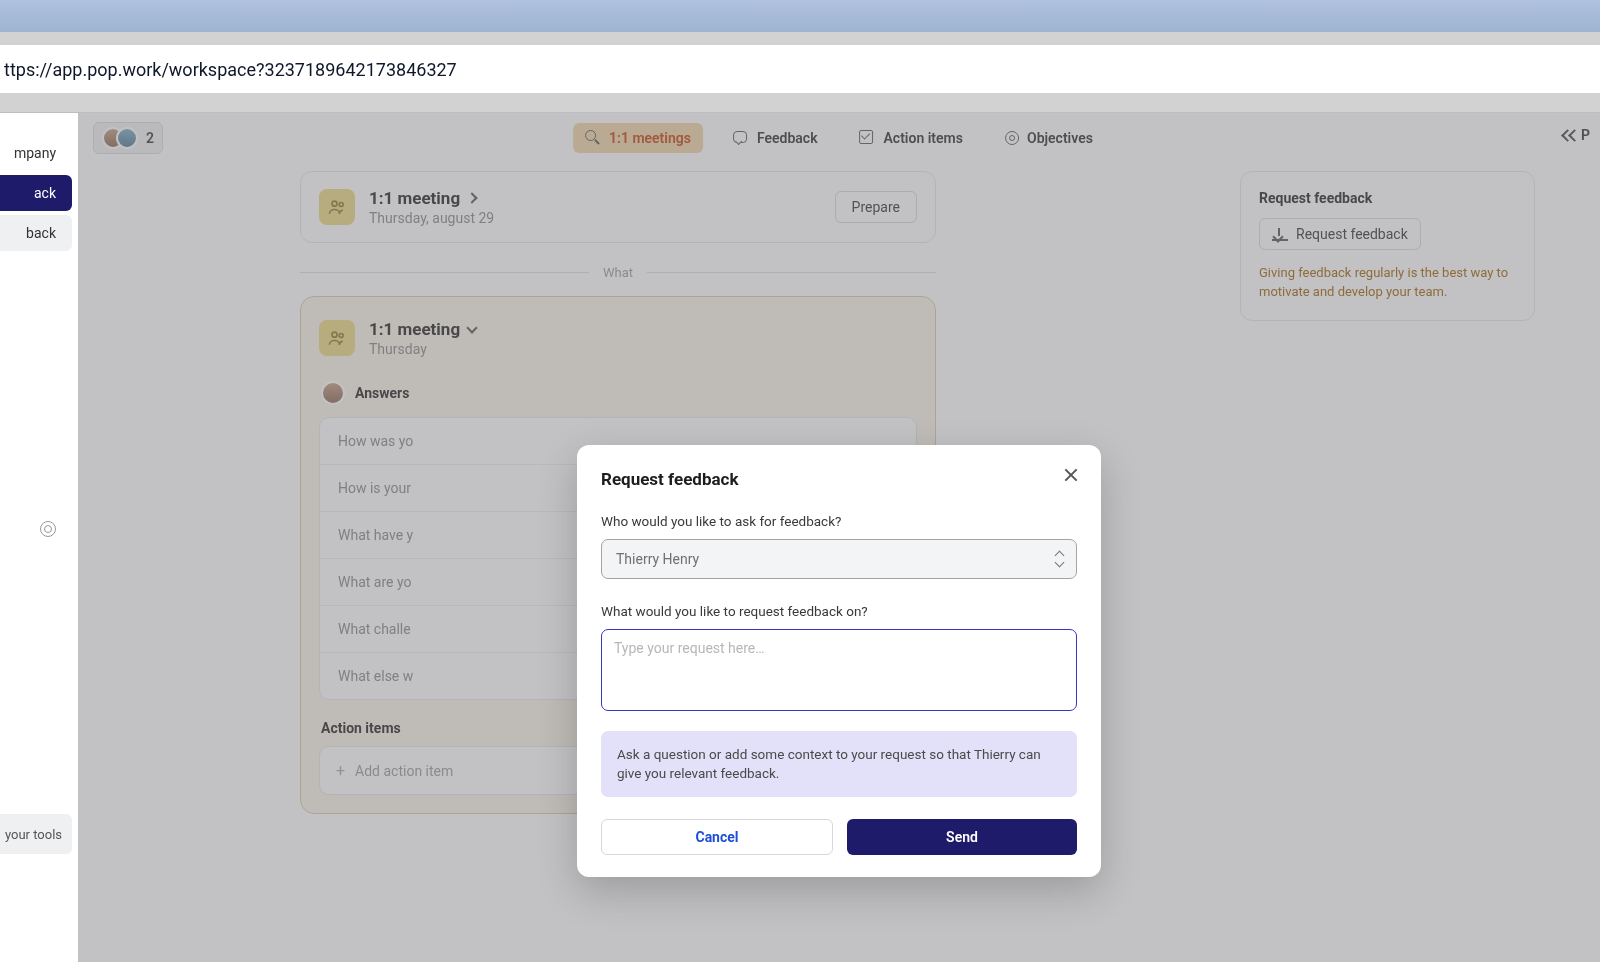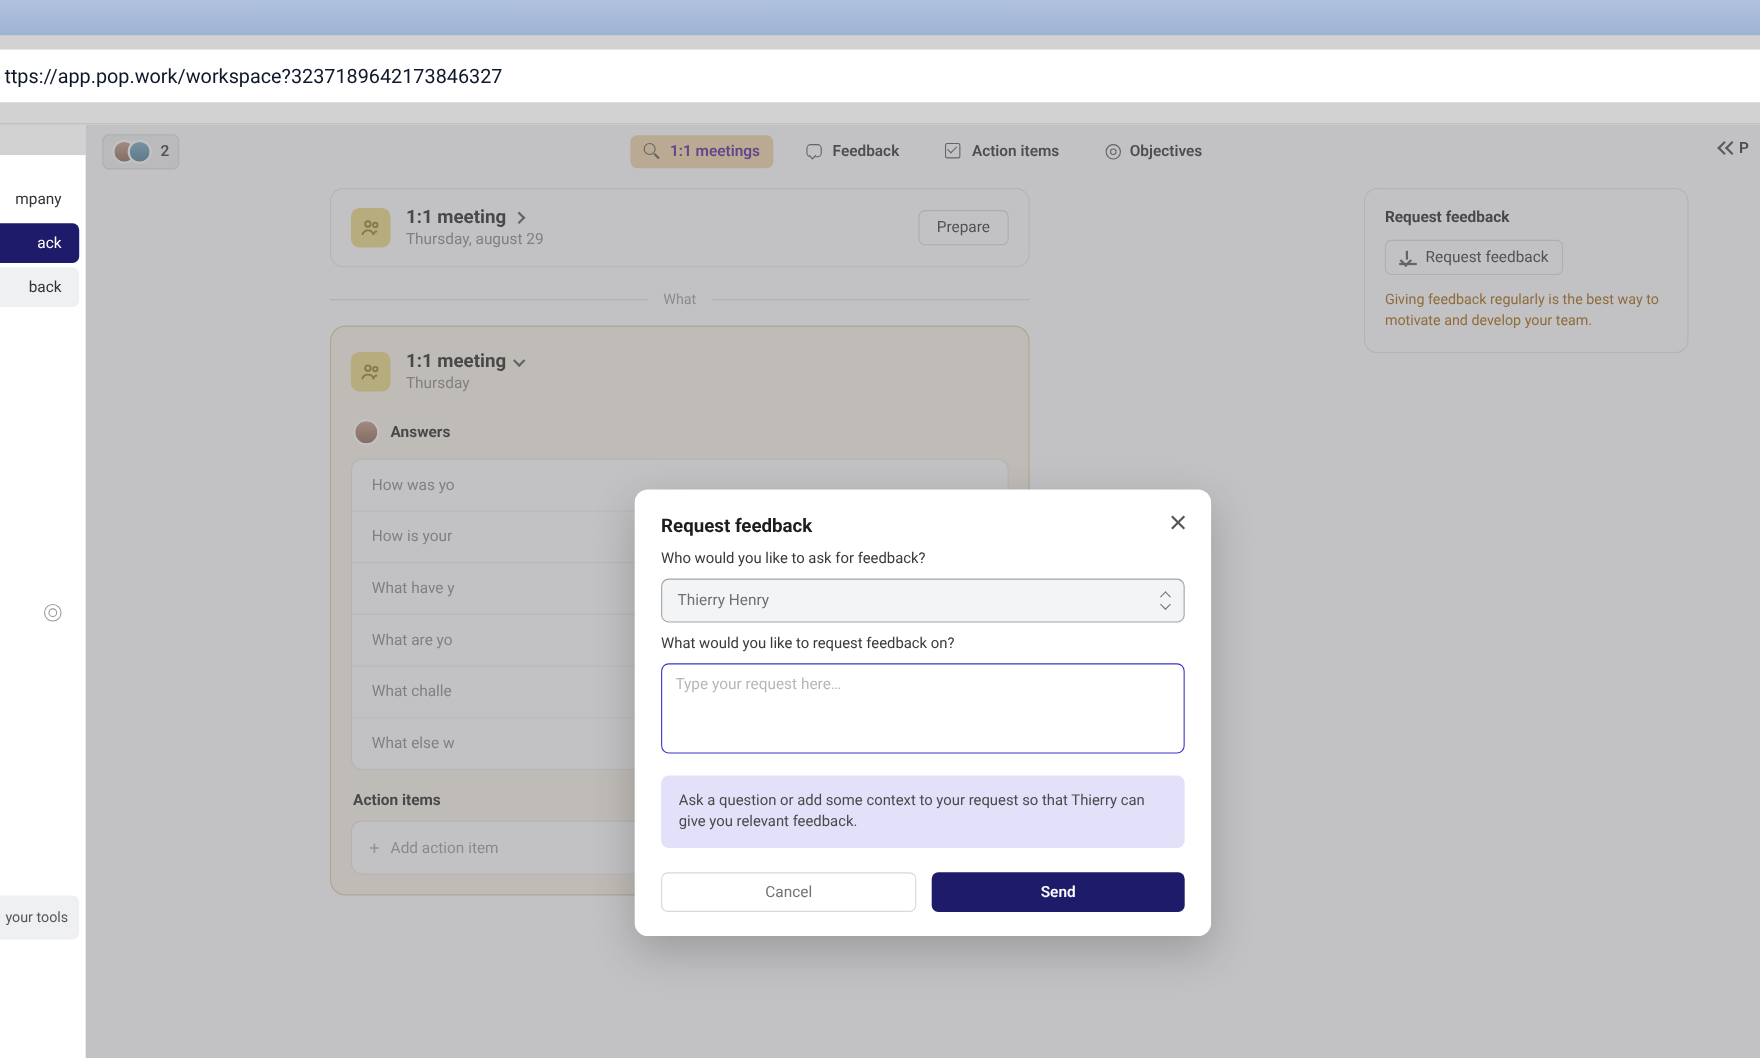--- a/index.html
+++ b/index.html
@@ -10,21 +10,21 @@
     background:linear-gradient(#b0c2dd,#9db4d2); }
 
   
   .url-strip { position:absolute; left:0; top:45px; right:0; height:48px; background:#fff; display:flex; align-items:center; padding:0 4px; }
   .url-strip input { border:0; outline:none; width:100%; font-size:18px; color:#0f172a; }
 
   
   .thin-line { position:absolute; left:0; top:112px; right:0; height:1px; background:#bcbdc0; }
 
   
-  .sidebar { position:absolute; left:0; top:113px; width:78px; bottom:0; background:#fff;margin-top:28px; }
+  .sidebar { position:absolute; left:0; top:113px; width:78px; bottom:0; background:#fff; }
   .sb-item { height:36px; display:flex; align-items:center; justify-content:flex-end; padding-right:16px; font-size:14px; color:#333; border-radius:0 6px 6px 0; margin:4px 6px 4px -20px; }
   .sb-item.company { margin-top:22px; }
   .sb-item.active { background:#1E1B6B; color:#fff; }
   .sb-item.light { background:#eff0f2; }
   .sb-gear { position:absolute; left:40px; top:408px; width:16px; height:16px; border:1.5px solid #9a9a9a; border-radius:50%; }
   .sb-gear::after { content:''; position:absolute; inset:3px; border:1px solid #9a9a9a; border-radius:50%; }
   .sb-tools { position:absolute; left:-30px; bottom:108px; right:6px; height:40px; background:#eff0f2; border-radius:0 6px 6px 0; display:flex; align-items:center; justify-content:flex-end; padding-right:10px; font-size:13px; color:#555; }
 
   
   .main { position:absolute; left:78px; top:113px; right:0; bottom:0; background:#fff; }
@@ -33,21 +33,21 @@
   .header { position:absolute; left:0; top:0; right:0; height:50px; display:flex; align-items:center; }
   .avatars { margin-left:15px; display:flex; align-items:center; background:#f0f1f3; border:1px solid #d9dadd; border-radius:6px; padding:4px 8px; }
   .avatar-stack { position:relative; width:38px; height:22px; }
   .avatar { position:absolute; width:22px; height:22px; border-radius:50%; background:#a88; border:2px solid #fff; top:0; }
   .avatar.a1 { left:0; background:linear-gradient(#c49a84,#8b6650); }
   .avatar.a2 { left:14px; background:linear-gradient(#7ba8c2,#4d7a94); }
   .avatars .count { margin-left:6px; font-size:14px; color:#333; font-weight:600; }
 
   .tabs { position:absolute; left:50%; transform:translateX(-50%); display:flex; gap:18px; align-items:center; }
   .tab { display:flex; align-items:center; gap:8px; font-size:14px; color:#2c2c2c; padding:7px 12px; border-radius:6px; font-weight:600; }
-  .tab.active { background:#f1d3a6; color:#4c1d95;text-align:right; }
+  .tab.active { background:#f1d3a6; color:#c2410c;text-align:right; }
   .ico { width:16px; height:16px; display:inline-block; position:relative; }
   .ico-search::before { content:''; position:absolute; width:9px; height:9px; border:1.6px solid #555; border-radius:50%; left:0; top:0; }
   .ico-search::after { content:''; position:absolute; width:6px; height:1.6px; background:#555; transform:rotate(45deg); left:9px; top:11px; }
   .ico-chat::before { content:''; position:absolute; width:12px; height:10px; border:1.6px solid #555; border-radius:4px; left:0; top:1px; }
   .ico-chat::after { content:''; position:absolute; width:4px; height:4px; border-left:1.6px solid #555; border-bottom:1.6px solid #555; transform:rotate(-45deg); left:3px; top:9px; background:#fff; }
   .ico-check::before { content:''; position:absolute; width:12px; height:12px; border:1.6px solid #555; border-radius:2px; left:0; top:0; }
   .ico-check::after { content:''; position:absolute; width:4px; height:7px; border-right:1.8px solid #555; border-bottom:1.8px solid #555; transform:rotate(45deg); left:4px; top:1px; }
   .ico-target { border:1.6px solid #555; border-radius:50%; width:14px; height:14px; }
   .ico-target::after { content:''; position:absolute; inset:3px; border:1.4px solid #555; border-radius:50%; }
 
@@ -94,32 +94,32 @@
   .ico-download::after { content:''; position:absolute; left:2px; top:6px; width:6px; height:6px; border-right:2px solid #555; border-bottom:2px solid #555; transform:rotate(45deg); }
   .ico-download { width:16px; height:14px; position:relative; display:inline-block; border-bottom:2px solid #555; }
 
   
   .overlay { position:absolute; inset:0; background:rgba(120,120,124,0.45); }
   .modal { position:absolute; left:50%; top:332px; transform:translateX(-50%); width:524px; background:#fff; border-radius:12px; padding:24px 24px 22px; box-shadow:0 14px 40px rgba(0,0,0,.2); }
   .modal h3 { font-size:17px; font-weight:700; color:#1d1d1d; }
   .close-x { position:absolute; right:20px; top:20px; width:20px; height:20px; cursor:pointer; }
   .close-x::before, .close-x::after { content:''; position:absolute; left:9px; top:2px; width:2px; height:16px; background:#555; }
   .close-x::before { transform:rotate(45deg); } .close-x::after { transform:rotate(-45deg); }
-  .modal label { display:block; font-size:13.5px; color:#3a3a3a; margin:11px 0 10px; }
+  .modal label { display:block; font-size:13.5px; color:#3a3a3a; margin:24px 0 10px; }
   .select { background:#f3f4f6; border:1px solid #a3a3a3; border-radius:7px; padding:11px 14px; font-size:14px; color:#707070; position:relative; }
   .select .updown { position:absolute; right:12px; top:50%; transform:translateY(-50%); width:8px; height:14px; }
   .select .updown::before, .select .updown::after { content:''; position:absolute; left:0; width:6px; height:6px; border-right:1.5px solid #777; border-top:1.5px solid #777; }
   .select .updown::before { top:0; transform:rotate(-45deg); }
   .select .updown::after { bottom:0; transform:rotate(135deg); }
   .req-textarea { width:100%; height:82px; border:1.5px solid #3a35c7; border-radius:7px; padding:10px 12px; font-size:14px; color:#444; resize:none; outline:none; }
   .req-textarea::placeholder { color:#b7b7bb; }
   .hint-box { background:#e3e1fa; border-radius:7px; padding:14px 16px; font-size:13.5px; color:#4a4a4a; margin-top:16px; line-height:1.4; }
   .modal-actions { display:flex; gap:14px; margin-top:22px; }
   .modal-actions button { flex:1; height:36px; border-radius:6px; font-size:14px; cursor:pointer; }
-  .btn-cancel { background:#fff; border:1px solid #d8d8dc; color:#737373; }
+  .btn-cancel { background:#fff; border:1px solid #d8d8dc; color:#1d4ed8;font-weight:bold; }
   .btn-send { background:#1E1B6B; border:0; color:#fff; font-weight:600; }
 </style>
 </head>
 <body>
 
 <div class="top-blue"></div>
 
 <div class="url-strip">
   <input type="text" value="ttps://app.pop.work/workspace?3237189642173846327" style="">
 </div>

